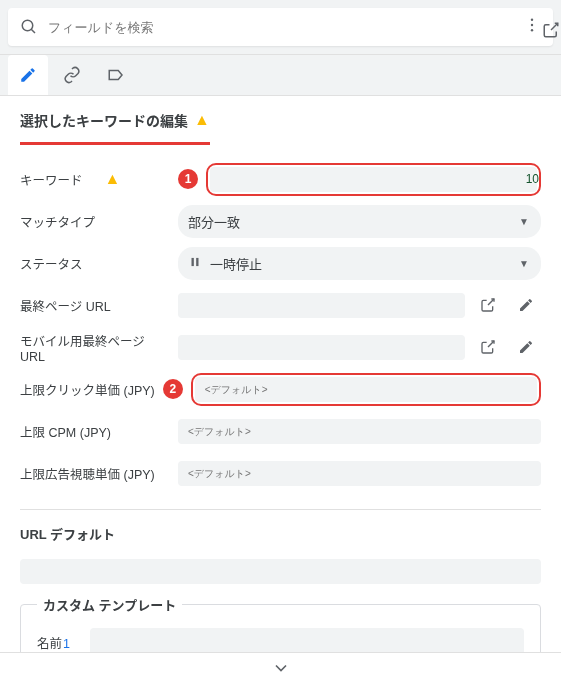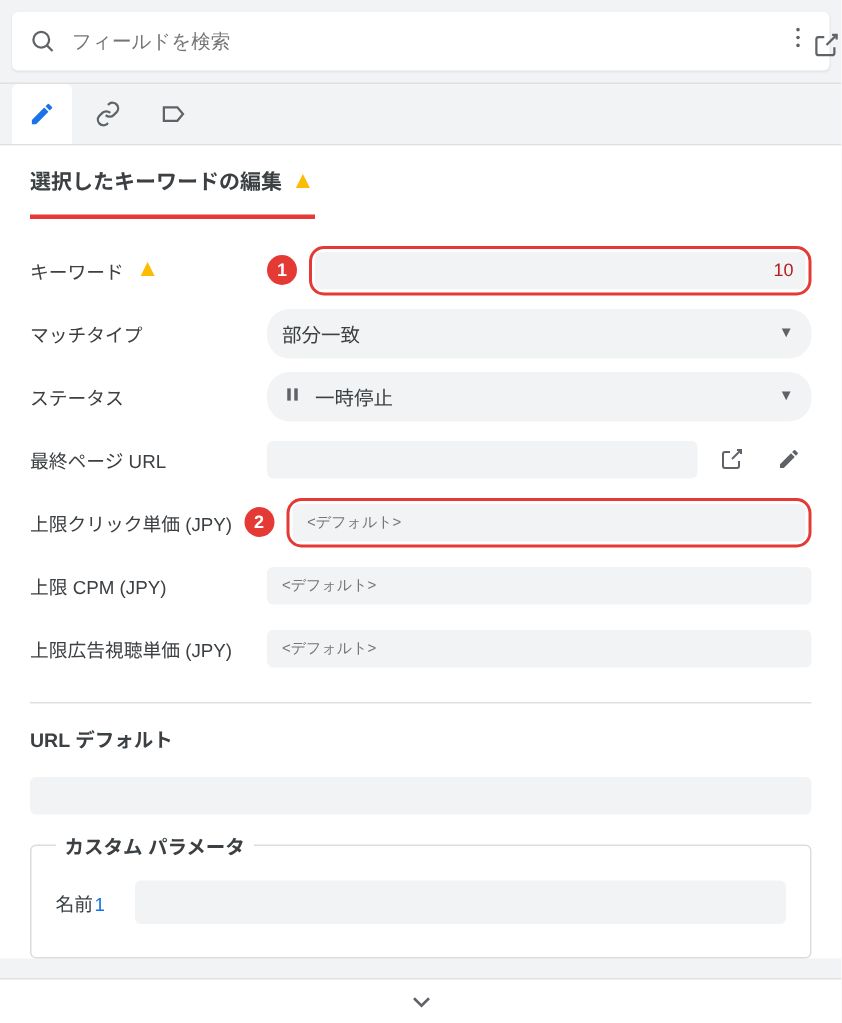--- a/index.html
+++ b/index.html
@@ -85,46 +85,46 @@
       margin-bottom: 6px;
       gap: 8px;
     }
     .form-label {
       font-size: 12.5px;
       color: #3c4043;
       flex-shrink: 0;
       width: 150px;
       display: flex;
       align-items: center;
-      gap: 8px;
+      gap: 22px;
     }
     .form-field-wrap {
       flex: 1;
       position: relative;
       display: flex;
       align-items: center;
       gap: 4px;
     }
     .input-field {
       width: 100%;
       padding: 7px 10px;
       background: #f1f3f4;
       border: none;
       border-radius: 4px;
       font-size: 10px;
       color: #5f6368;
     }
     .input-field.with-counter { padding-right: 30px; }
     .counter {
       position: absolute;
-      right: 10px;
+      right: 0;
       top: 50%;
       transform: translateY(-50%);
       font-size: 12px;
-      color: #b91c1c;
+      color: #14532d;
     }
     .select-field {
       width: 100%;
       padding: 7px 10px;
       background: #f1f3f4;
       border: none;
       border-radius: 15px;
       font-size: 13px;
       color: #3c4043;
       position: relative;
@@ -333,20 +333,38 @@
           <path d="M19 14v5a2 2 0 0 1-2 2H5a2 2 0 0 1-2-2V7a2 2 0 0 1 2-2h5"></path>
         </svg>
     </button>
     <button class="icon-btn">
       <svg viewBox="0 0 24 24" fill="currentColor">
           <path d="M3 17.25V21h3.75l11-11-3.75-3.75-11 11zM20.7 7.04a1 1 0 0 0 0-1.41l-2.34-2.34a1 1 0 0 0-1.41 0l-1.83 1.83 3.75 3.75 1.83-1.83z"></path>
         </svg>
     </button>
   </div>
 
+  <div class="form-row url-row">
+    <div class="form-label">モバイル用最終ページ URL</div>
+    <div class="form-field-wrap">
+      <input class="input-field" style="">
+    </div>
+    <button class="icon-btn">
+      <svg viewBox="0 0 24 24" fill="none" stroke="currentColor" stroke-width="2">
+          <path d="M17 3h4v4"></path>
+          <path d="M21 3l-9 9"></path>
+          <path d="M19 14v5a2 2 0 0 1-2 2H5a2 2 0 0 1-2-2V7a2 2 0 0 1 2-2h5"></path>
+        </svg>
+    </button>
+    <button class="icon-btn">
+      <svg viewBox="0 0 24 24" fill="currentColor">
+          <path d="M3 17.25V21h3.75l11-11-3.75-3.75-11 11zM20.7 7.04a1 1 0 0 0 0-1.41l-2.34-2.34a1 1 0 0 0-1.41 0l-1.83 1.83 3.75 3.75 1.83-1.83z"></path>
+        </svg>
+    </button>
+  </div>
 
   <div class="form-row">
     <div class="form-label" style="width:auto;">上限クリック単価 (JPY)</div>
     <span class="badge">2</span>
     <div class="form-field-wrap highlight-box">
       <input class="input-field" placeholder="&lt;デフォルト&gt;" style="">
     </div>
   </div>
 
   <div class="form-row">
@@ -368,21 +386,21 @@
   <div class="subsection-title">URL デフォルト</div>
 
   <div class="form-row">
     <div class="form-field-wrap">
       <input class="input-field" style="">
     </div>
   </div>
 
 
   <fieldset class="fieldset">
-    <legend class="fieldset-legend">カスタム パラメータ</legend>
+    <legend class="fieldset-legend">カスタム テンプレート</legend>
     <div class="param-row">
       <div class="param-label">
         <span>名前</span><span class="param-index">1</span>
       </div>
       <input class="param-input" style="">
     </div>
 
   </fieldset>
 </div>
 

